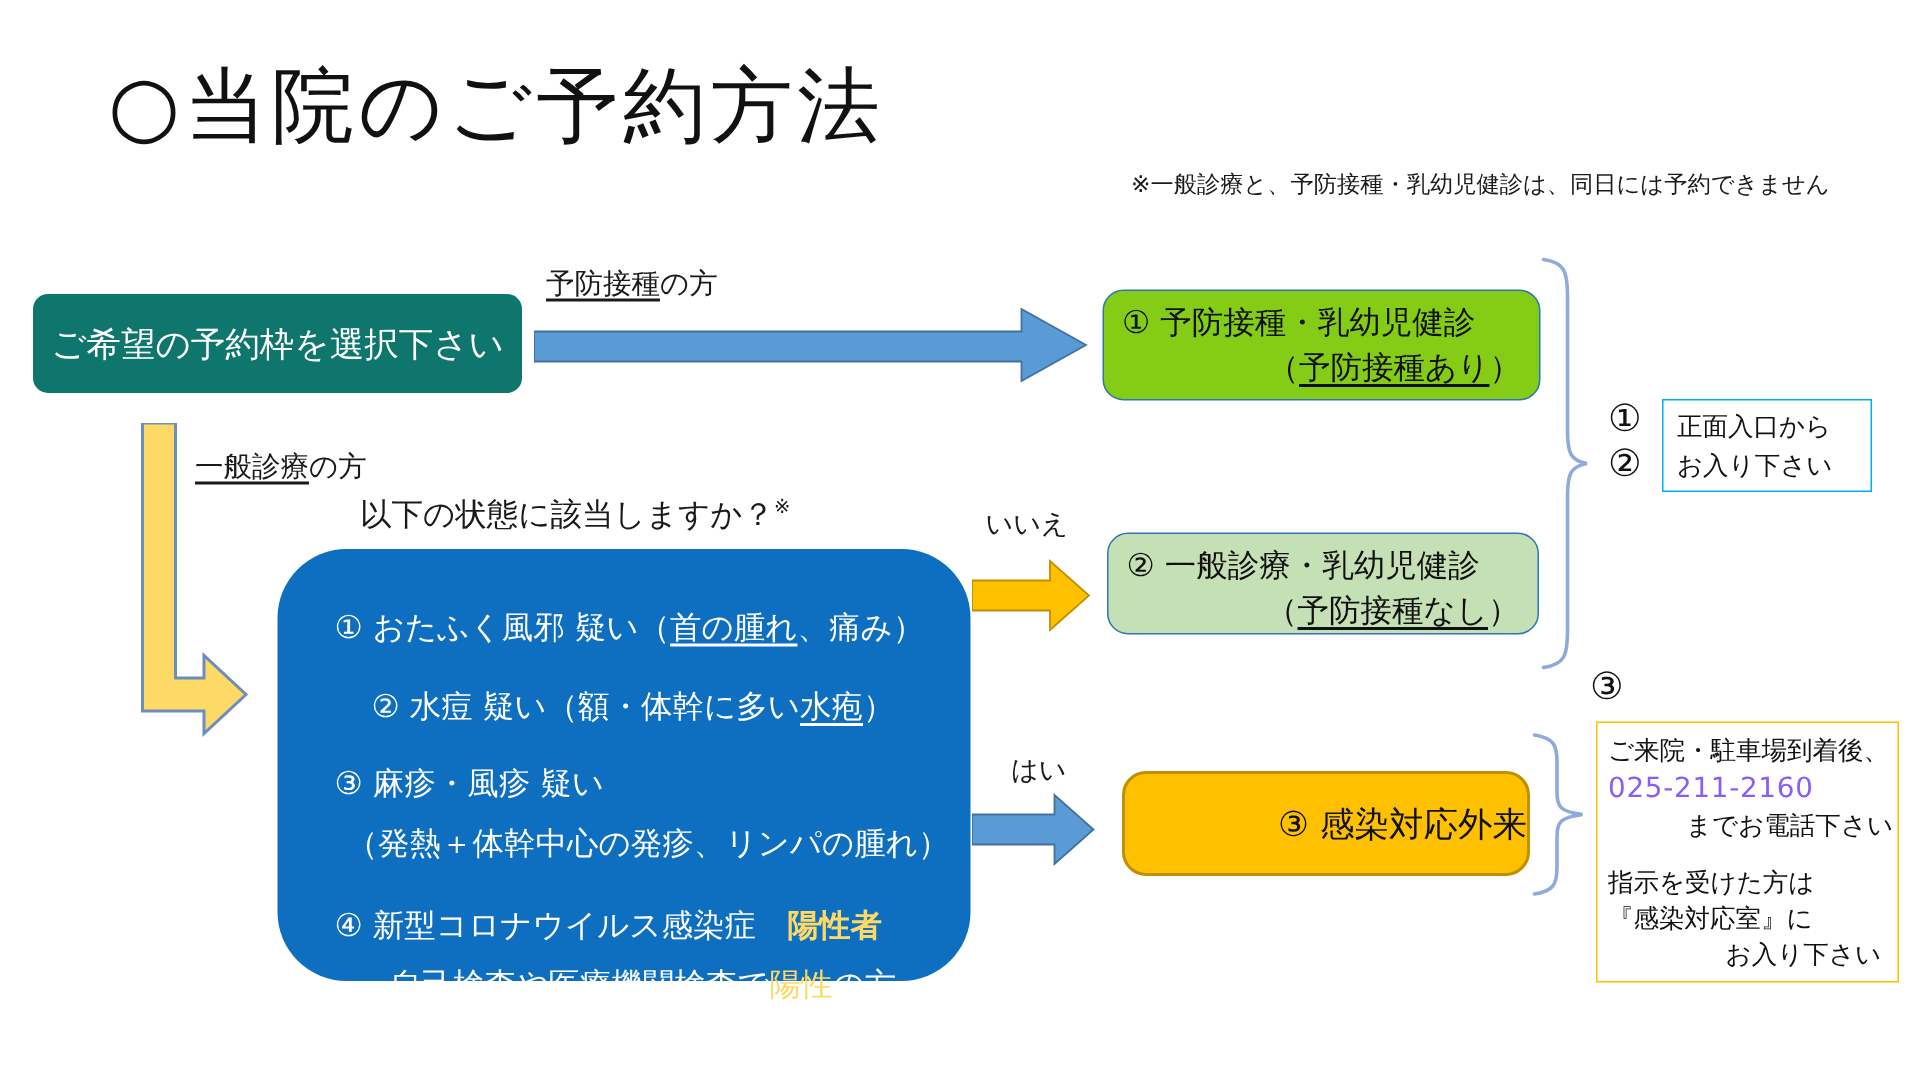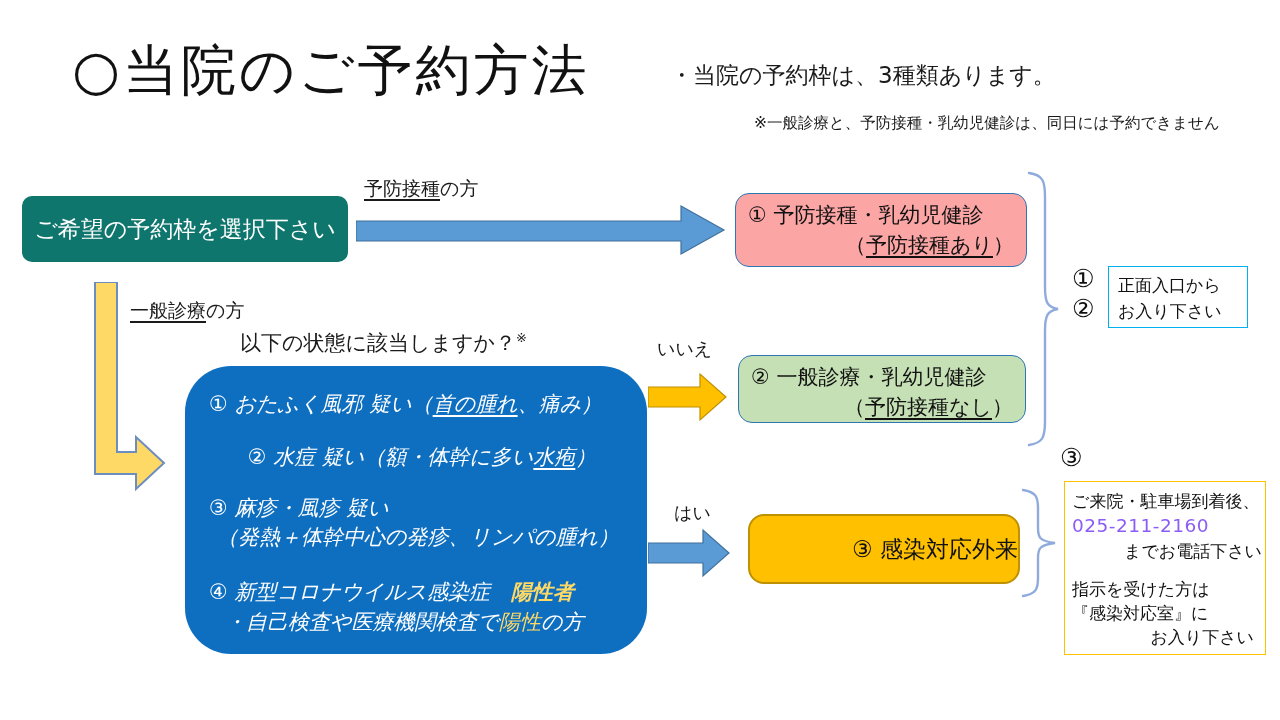--- a/index.html
+++ b/index.html
@@ -14,39 +14,39 @@
   .subtitle{left:670px;top:60px;font-size:23px;white-space:nowrap;}
   .note{left:754px;top:113px;font-size:15.5px;white-space:nowrap;}
   
   .select-box{
     left:22px;top:196px;width:326px;height:66px;background:#0f766e;border-radius:10px;
     color:#fff;font-size:23px;display:flex;align-items:center;justify-content:center;white-space:nowrap;
   }
   .dest{border:1.6px solid #2E75B6;border-radius:14px;font-size:21px;color:#111;
         padding:7px 12px 5px 12px;box-sizing:border-box;line-height:1.42;white-space:nowrap;}
   .dest .l2{text-align:right;}
-  .dest1{left:735px;top:193px;width:292px;height:74px;background:#fca5a5;}
+  .dest1{left:735px;top:193px;width:292px;height:74px;background:#84cc16;}
   .dest2{left:738px;top:355px;width:288px;height:68px;background:#C5E0B4;}
   .dest3{left:748px;top:514px;width:268px;height:66px;background:#FFC000;border:2px solid #BF9000;
          border-radius:16px;display:flex;align-items:center;justify-content:flex-end;font-size:23px;color:#111;}
   
   .pathlabel{font-size:19px;white-space:nowrap;}
   .vac-label{left:364px;top:176px;}
   .gen-label{left:130px;top:298px;}
   .question{left:240px;top:329px;font-size:21px;white-space:nowrap;}
   .question sup{font-size:13px;}
   .yn{font-size:18px;white-space:nowrap;}
   .no-label{left:657px;top:337px;}
   .yes-label{left:674px;top:501px;}
   
   .big-box{
     left:185px;top:366px;width:462px;height:288px;background:#0E6FC0;border-radius:46px;
     color:#ffffff;font-size:21px;box-sizing:border-box;padding:26px 12px 0 24px;line-height:1.2;
   }
-  .big-box p{margin:0;white-space:nowrap;font-style:italic;}
+  .big-box p{margin:14px;white-space:nowrap;}
   .big-box .i1{margin-bottom:28px;}
   .big-box .i2{margin-bottom:26px;text-align:center;}
   .big-box .i3a{margin-bottom:3px;}
   .big-box .i3b{margin-bottom:30px;padding-left:8px;}
   .big-box .i4a{margin-bottom:5px;}
   .big-box .i4b{padding-left:16px;}
   .hl{color:#FFD966;font-weight:bold;}
   .hl2{color:#FFD966;}
   
   .circnum{font-size:25px;white-space:nowrap;color:#111;}
@@ -63,21 +63,20 @@
   .phone-indent{padding-left:52px;}
   .phone-spacer{height:13px;}
   .phone-right{text-align:right;padding-right:4px;}
 </style>
 </head>
 <body>
 
 <div id="canvas">
 
   <div class="abs title">○当院のご予約方法</div>
-  <div class="abs subtitle">・当院の予約枠は、3種類あります。</div>
   <div class="abs note">※一般診療と、予防接種・乳幼児健診は、同日には予約できません</div>
 
   <div class="abs select-box">
     <span>ご希望の予約枠を選択下さい</span>
   </div>
 
   <div class="abs pathlabel vac-label">
     <span class="u">予防接種</span><span>の方</span>
   </div>
   <svg class="abs" style="left:356px;top:204px;" width="372" height="52" viewBox="0 0 372 52">

